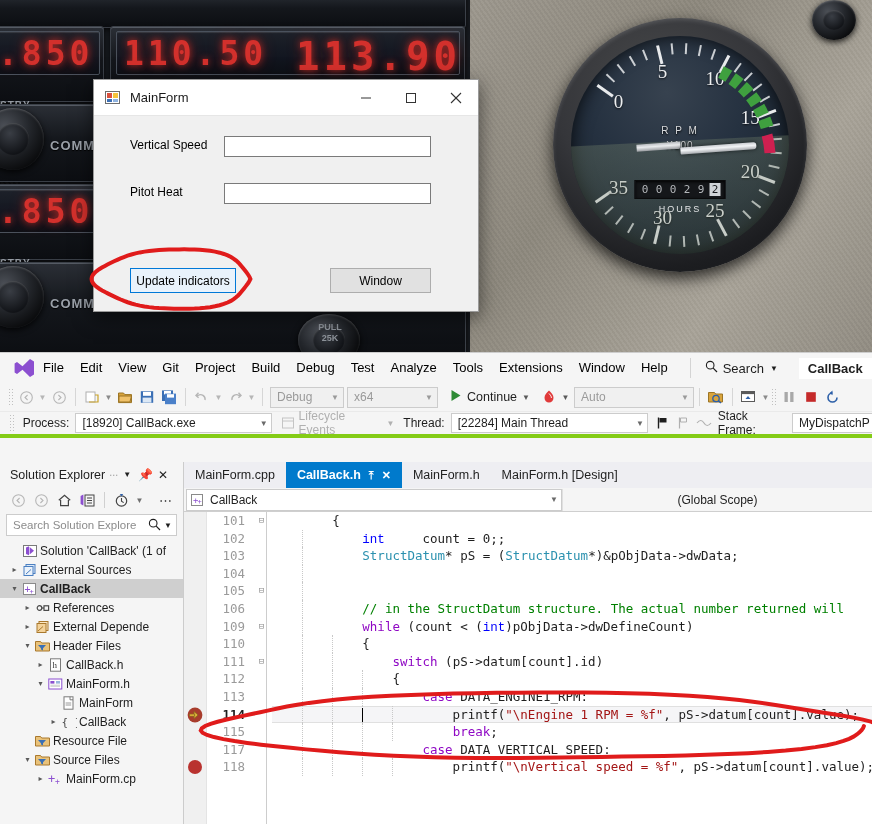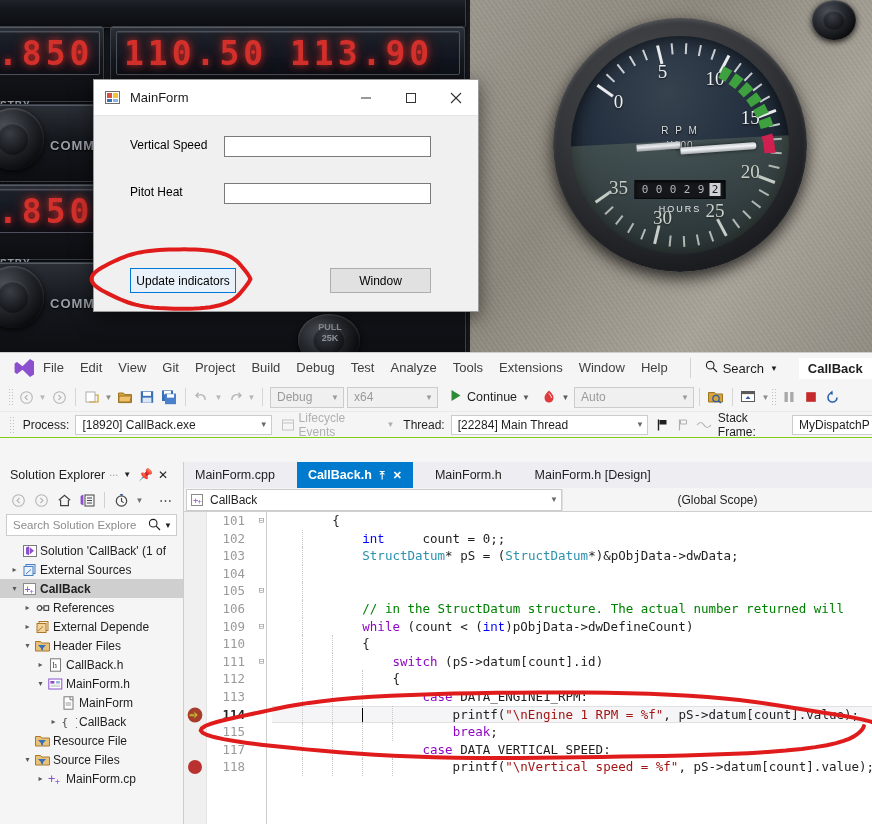--- a/index.html
+++ b/index.html
@@ -93,41 +93,41 @@
 
   
   .ellipse-svg { position:absolute; pointer-events:none; z-index:95; }
 
   
   #vs { position:absolute; left:0; top:352px; width:872px; height:472px; background:#f5f5f5;
         z-index:30; border-top:1px solid #cdcdcd; }
   #vs-menubar { height:30px; background:#f5f5f5; display:flex; align-items:center; }
   #vs-logo { width:26px; height:26px; margin-left:13px; display:flex; align-items:center;
      justify-content:center; }
-  .menu-item { padding:0 8px; font-size:13px; color:#404040; line-height:30px; }
+  .menu-item { padding:0 8px; font-size:13px; color:#000000; line-height:30px; }
   #vs-search { display:flex; align-items:center; margin-left:14px; color:#1e1e1e; font-size:13px;
      border-left:1px solid #d4d4d4; padding-left:14px; height:20px; }
   #vs-project-chip { margin-left:20px; background:#ffffff; padding:3px 9px; font-size:13px;
      color:#1e1e1e; font-weight:700; border:1px solid #f5f5f5; }
 
   #vs-toolbar { height:29px; background:#f5f5f5; display:flex; align-items:center;
      border-bottom:1px solid #eaeaea; }
   .tb-sep { width:1px; height:18px; background:#d6d6d6; margin:0 5px; }
   .tb-ico { width:22px; height:22px; display:flex; align-items:center; justify-content:center;
      font-size:13px; color:#5a5a5a; }
   .tb-combo { border:1px solid #cccccc; background:#f0f0f0; height:21px; display:flex;
      align-items:center; padding:0 4px 0 6px; font-size:12px; color:#9a9a9a; }
   .tb-combo .cb-arrow { margin-left:auto; font-size:8px; color:#9a9a9a; padding-left:6px;}
   #continue-btn { display:flex; align-items:center; gap:5px; font-size:12.5px; color:#1e1e1e;
      padding:0 4px; }
   .dots { width:7px; height:18px; background-image:radial-gradient(#c0c0c0 1px, transparent 1px);
      background-size:3px 3px; }
 
   #vs-debugbar { height:26px; background:#f5f5f5; display:flex; align-items:center;
-     border-bottom:1px solid #84cc16; font-size:12px; color:#1e1e1e;justify-content:space-between; }
+     border-bottom:4px solid #84cc16; font-size:12px; color:#1e1e1e;justify-content:space-between; }
   .db-combo { border:1px solid #cccccc; background:#ffffff; height:20px; display:flex;
      align-items:center; padding:0 3px 0 6px; font-size:12px; color:#1e1e1e; }
   .db-combo .cb-arrow { margin-left:auto; font-size:8px; color:#6a6a6a; padding-left:5px;}
 
   #vs-body { position:absolute; left:0; top:109px; right:0; bottom:0; display:flex; }
 
   
   #solexp { width:184px; background:#f5f5f5; border-right:1px solid #cccccc;
      display:flex; flex-direction:column; }
   #se-head { height:25px; display:flex; align-items:center; padding:0 4px 0 10px; font-size:12.5px;
@@ -141,21 +141,21 @@
      color:#1e1e1e; }
   .tnode { height:19px; display:flex; align-items:center; white-space:nowrap; }
   .tnode.sel { background:#cfcfcf; }
   .tw { width:13px; display:flex; align-items:center; justify-content:center; font-size:8px;
      color:#5a5a5a; flex:none; }
   .ticon { width:17px; display:flex; align-items:center; justify-content:center; flex:none; }
   .tlabel { padding-left:2px; overflow:hidden; }
 
   
   #editor-area { flex:1; display:flex; flex-direction:column; min-width:0; background:#fff; }
-  #tabstrip { height:26px; background:#eeeef2; display:flex; align-items:flex-end;gap:11px; }
+  #tabstrip { height:26px; background:#eeeef2; display:flex; align-items:flex-end; }
   .etab { height:26px; display:flex; align-items:center; padding:0 11px; font-size:12.5px;
      color:#1e1e1e; }
   .etab.active { background:#007acc; color:#fff; font-weight:700; }
   .etab .tpin, .etab .tclose { margin-left:8px; font-size:11px; }
   #navbar { height:24px; background:#f5f5f5; display:flex; align-items:center;
      border-bottom:1px solid #cfcfcf; }
   #nav-left { width:376px; height:22px; margin-left:2px; border:1px solid #cccccc; background:#fff;
      display:flex; align-items:center; padding:0 3px 0 4px; font-size:12px; color:#1e1e1e; }
   #nav-right { flex:1; height:22px; display:flex; align-items:center; justify-content:center;
      font-size:12px; color:#1e1e1e; border-left:1px solid #e0e0e0; }
@@ -193,21 +193,21 @@
   <div class="panel-bezel" style="left:-14px;top:-8px;width:480px;height:36px;"></div>
 
   <div class="panel-bezel" style="left:-14px;top:26px;width:118px;height:76px;"></div>
   <div class="radio-face" style="left:-8px;top:31px;width:108px;height:44px;"></div>
   <div class="seg" style="left:-2px;top:34px;font-size:33px;">.850</div>
   <div class="lbl-small" style="left:0px;top:80px;">STBY</div>
 
   <div class="panel-bezel" style="left:110px;top:26px;width:355px;height:76px;"></div>
   <div class="radio-face" style="left:116px;top:31px;width:344px;height:44px;"></div>
   <div class="seg" style="left:124px;top:34px;font-size:33px;">110.50</div>
-  <div class="seg" style="left:290px;top:34px;font-size:33px;">113.90</div>
+  <div class="seg" style="left:296px;top:34px;font-size:39px;">113.90</div>
 
   <div class="panel-bezel" style="left:-14px;top:104px;width:480px;height:78px;"></div>
   <div class="knob" style="left:-18px;top:108px;width:62px;height:62px;"></div>
   <div class="lbl-small" style="left:50px;top:118px;font-size:13px;">COMM</div>
 
   <div class="panel-bezel" style="left:-14px;top:184px;width:480px;height:76px;"></div>
   <div class="radio-face" style="left:-8px;top:189px;width:108px;height:44px;"></div>
   <div class="seg" style="left:-2px;top:192px;font-size:33px;">.850</div>
   <div class="lbl-small" style="left:0px;top:238px;">STBY</div>
 

